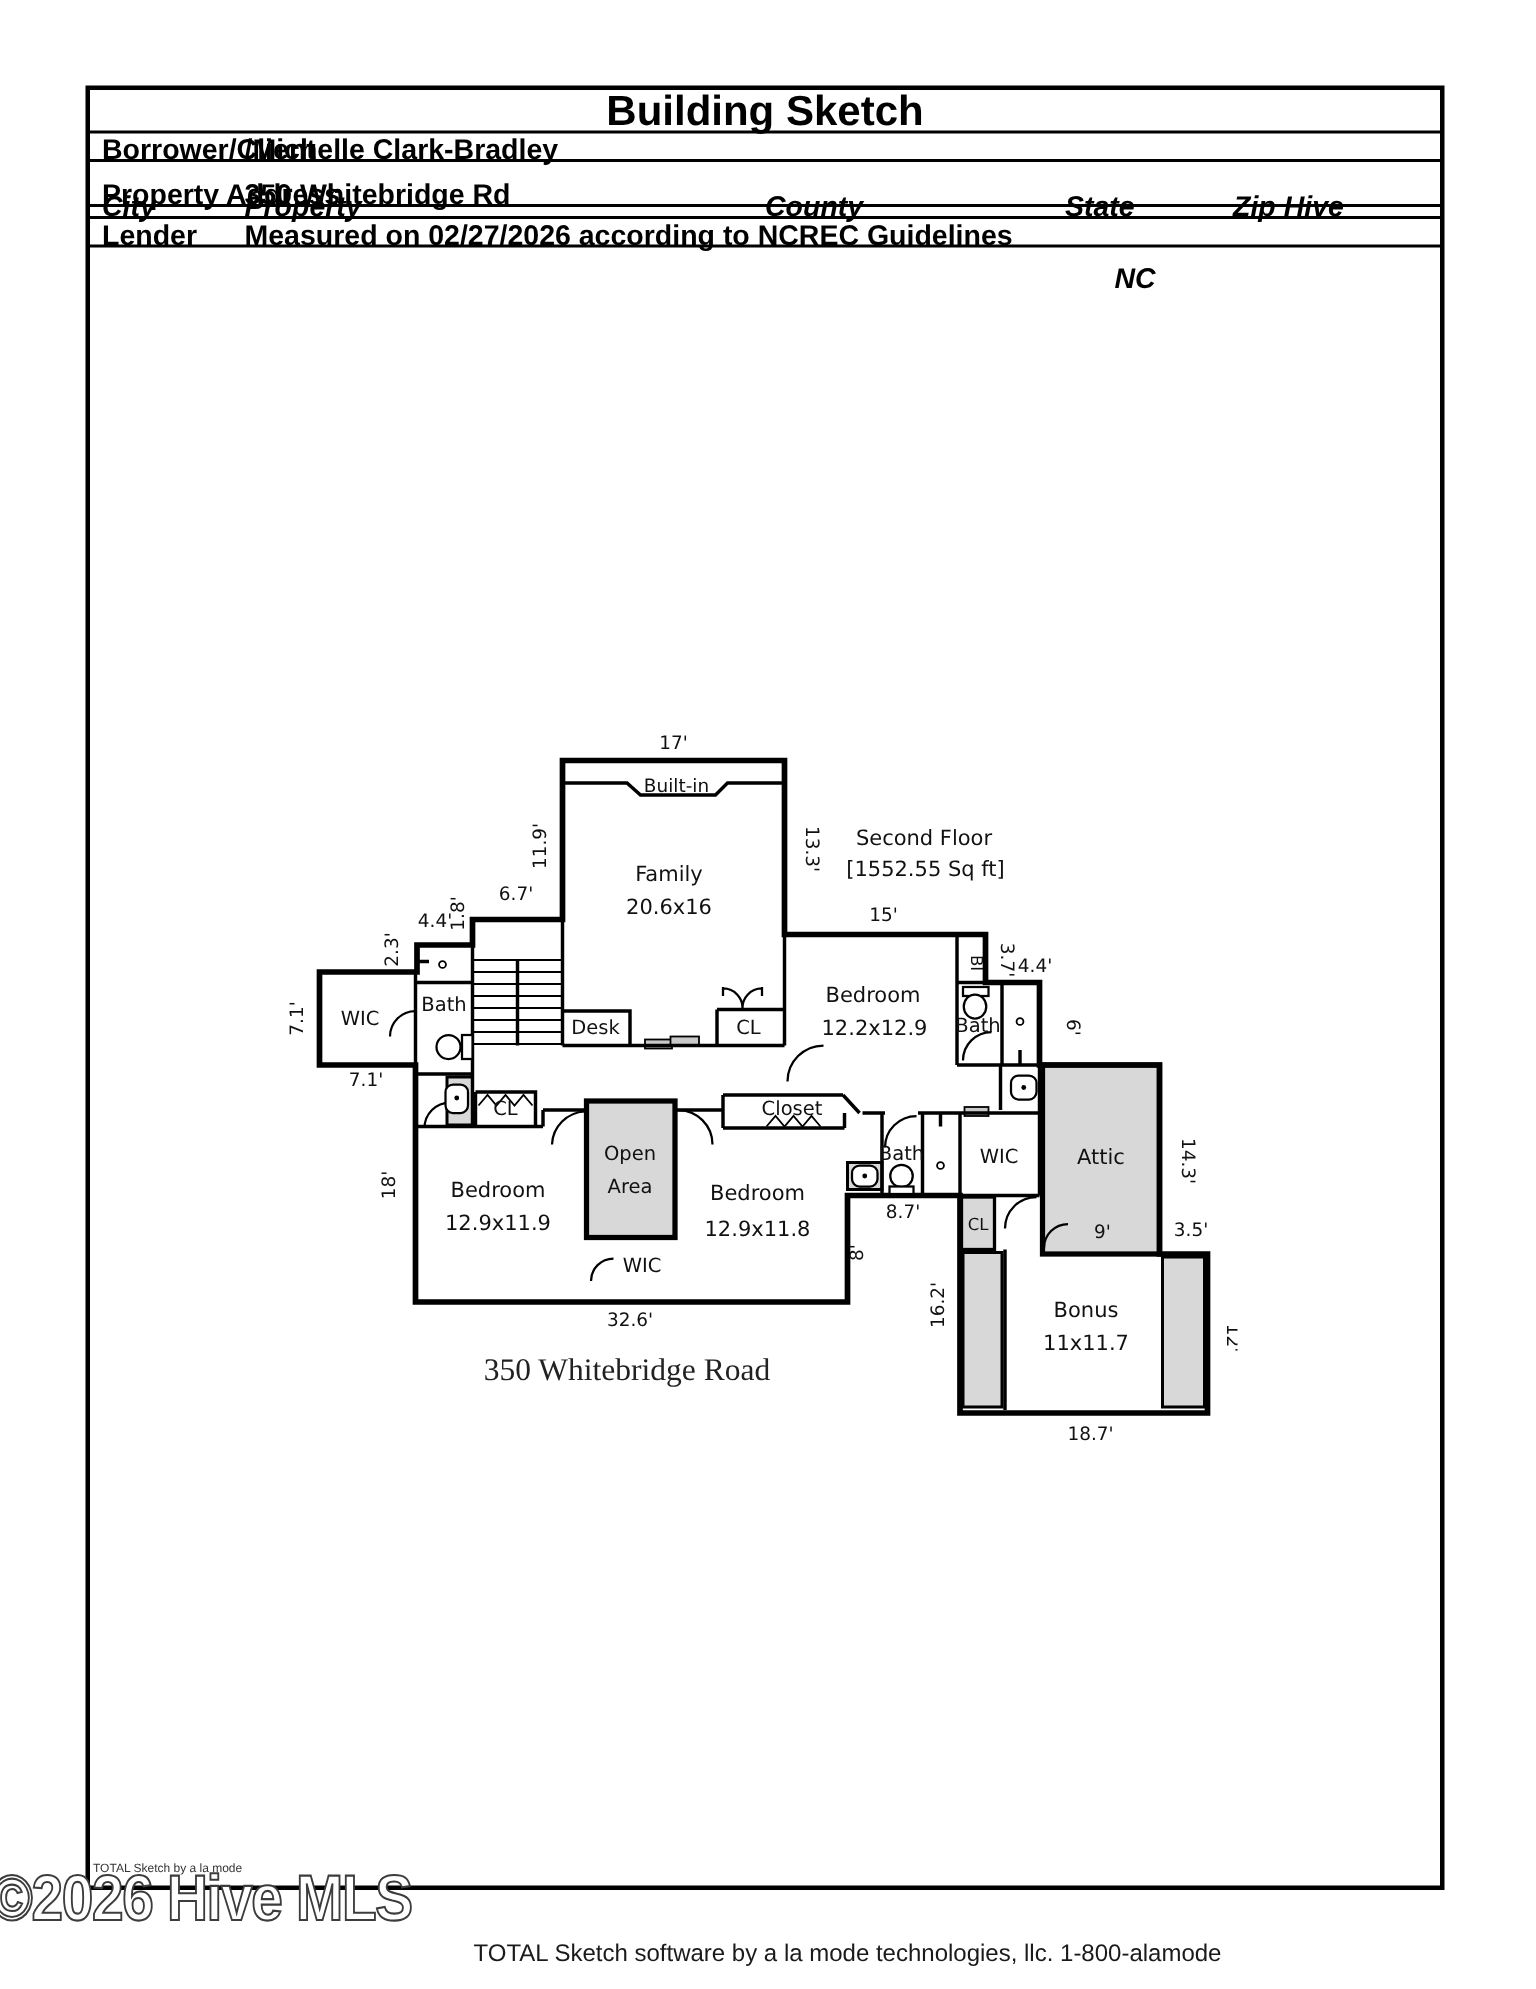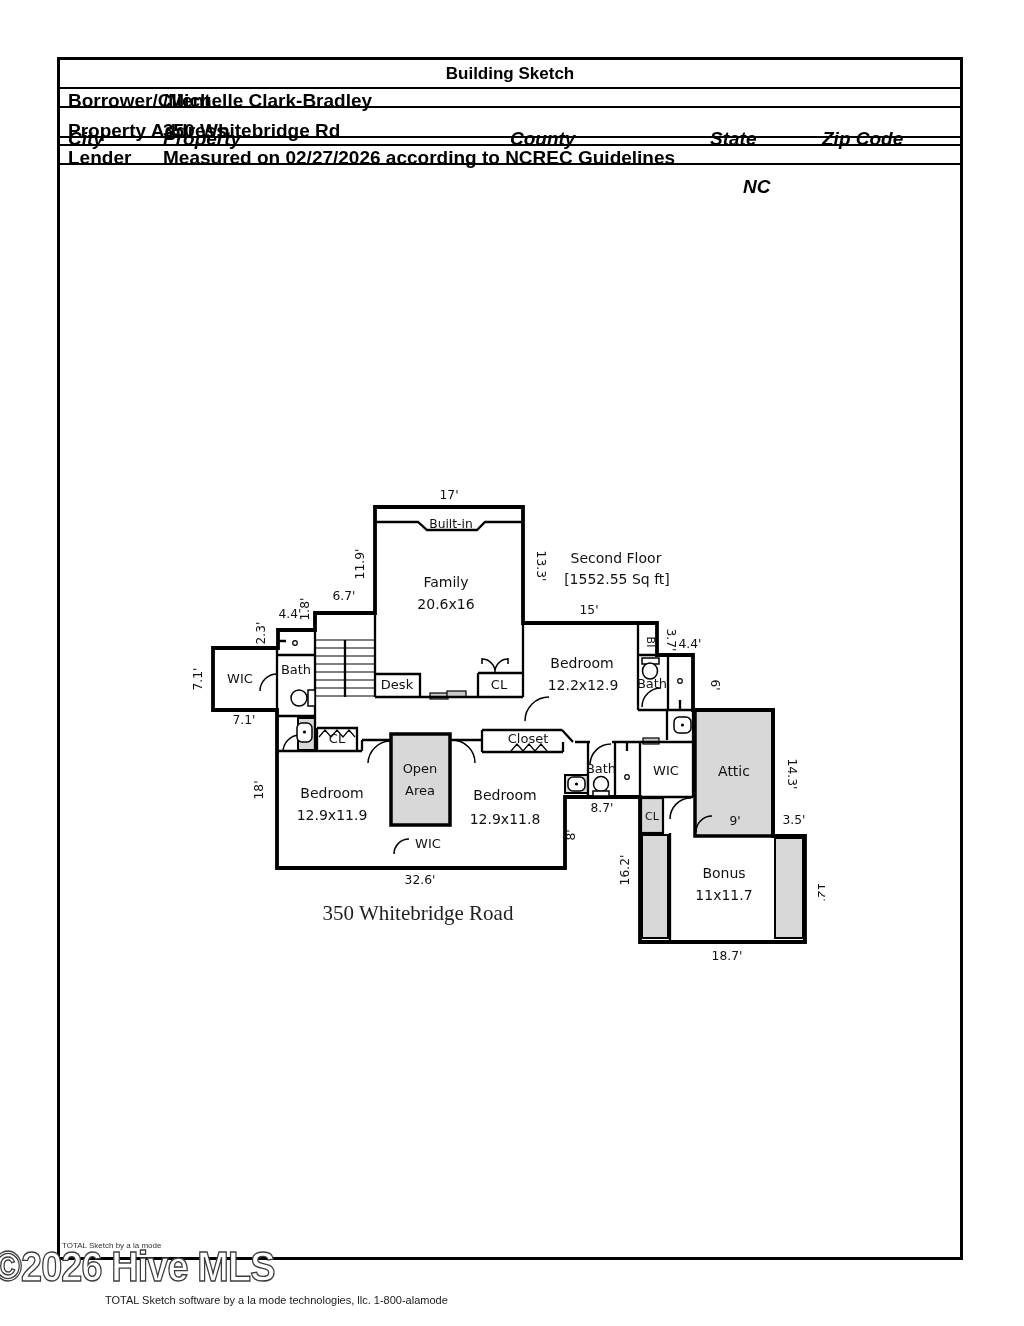--- a/index.html
+++ b/index.html
@@ -1,18 +1,18 @@
 <!DOCTYPE html>
 <html><head>
 <meta charset="utf-8">
 <style>
   html,body{margin:0;padding:0;background:#ffffff;}
   body{width:1024px;height:1326px;position:relative;font-family:"Liberation Sans",sans-serif;overflow:hidden;}
   .page-border{position:absolute;left:57px;top:57px;width:906px;height:1203px;border:3px solid #000;box-sizing:border-box;background:#fff;}
-  .hdr-title{position:absolute;left:60px;top:60px;width:900px;height:29px;border-bottom:2px solid #000;box-sizing:border-box;text-align:center;font-weight:bold;font-size:17px;line-height:27px;color:#000;letter-spacing:0px;}
+  .hdr-title{position:absolute;left:60px;top:60px;width:900px;height:29px;border-bottom:2px solid #000;box-sizing:border-box;text-align:center;font-weight:bold;font-size:28px;line-height:27px;color:#000;letter-spacing:0px;}
   .hdr-row{position:absolute;left:60px;width:900px;height:19px;border-bottom:2px solid #000;box-sizing:border-box;font-size:19px;font-weight:bold;color:#000;}
   .hdr-row .lbl{position:absolute;left:8px;top:1px;}
   .hdr-row .val{position:absolute;left:103px;top:1px;}
   .hdr-row .county-l{position:absolute;left:450px;top:1px;}
   .hdr-row .county-v{position:absolute;left:480px;top:1px;}
   .hdr-row .state-l{position:absolute;left:650px;top:1px;}
   .hdr-row .state-v{position:absolute;left:683px;top:1px;margin-top:48px;}
   .hdr-row .zip-l{position:absolute;left:762px;top:1px;}
   .hdr-row .zip-v{position:absolute;left:820px;top:1px;}
   #r1{top:89px;} #r2{top:119px;} #r3{top:127px;font-style:italic;} #r4{top:146px;padding-left:12px;}
@@ -26,21 +26,21 @@
   .wall-ext{fill:none;stroke:#000;stroke-width:3.8;}
   .wall-int{fill:none;stroke:#000;stroke-width:2.3;}
   .wall-thick{stroke:#000;stroke-width:3.5;}
   .shade{fill:#d8d8d8;}
   .thin{fill:none;stroke:#000;stroke-width:1.2;}
   .arc{fill:none;stroke:#000;stroke-width:1.5;}
   .fix{fill:#fff;stroke:#000;stroke-width:1.5;}
   .fixg{fill:#c9c9c9;stroke:#000;stroke-width:1.2;}
   .credit-small{position:absolute;left:62px;top:1241px;font-size:8px;color:#333;}
   .watermark{position:absolute;left:-6px;top:1242px;font-size:43px;font-weight:bold;color:#ffffff;-webkit-text-stroke:1.4px #3c3c3c;letter-spacing:-1px;z-index:6;transform:scaleX(0.88);transform-origin:left top;white-space:nowrap;}
-  .software-credit{position:absolute;left:105px;top:1294px;width:920px;font-size:11px;color:#1a1a1a;}
+  .software-credit{position:absolute;left:105px;top:1294px;width:920px;text-align:center;font-size:16px;color:#1a1a1a;}
 </style>
 </head>
 <body>
 
 <div class="page-border"></div>
 
 <div class="hdr-title">Building Sketch</div>
 
 <div class="hdr-row" id="r1">
   <span class="lbl">Borrower/Client</span>
@@ -50,21 +50,21 @@
   <span class="lbl">Property Address</span>
   <span class="val">350 Whitebridge Rd</span>
 </div>
 <div class="hdr-row" id="r3">
   <span class="lbl">City</span>
   <span class="val">Property</span>
   <span class="county-l">County</span>
   <span class="county-v"></span>
   <span class="state-l">State</span>
   <span class="state-v">NC</span>
-  <span class="zip-l">Zip Code</span>
+  <span class="zip-l">Zip Hive</span>
   <span class="zip-v"></span>
 </div>
 <div class="hdr-row" id="r4">
   <span class="lbl">Lender</span>
   <span class="val">Measured on 02/27/2026 according to NCREC Guidelines</span>
 </div>
 
 <div class="plan-wrap">
 <svg width="640" height="520" viewBox="0 0 640 520">
 

